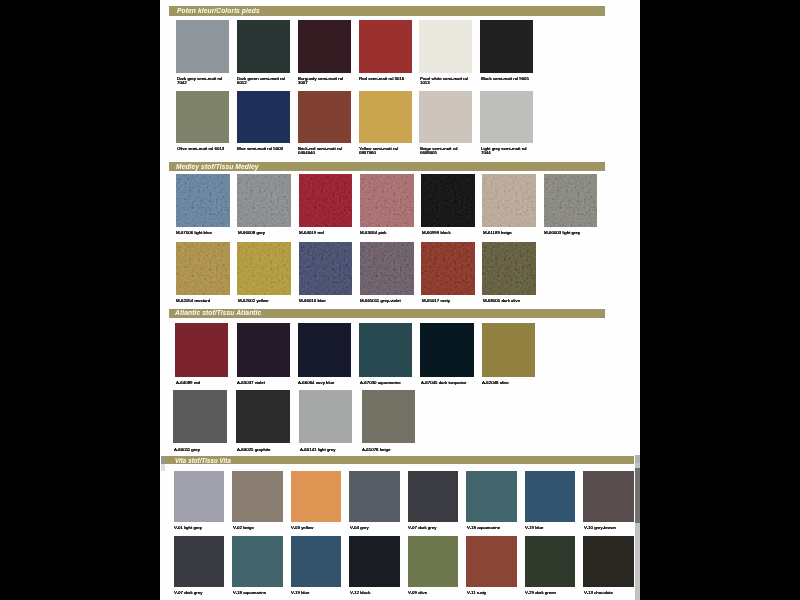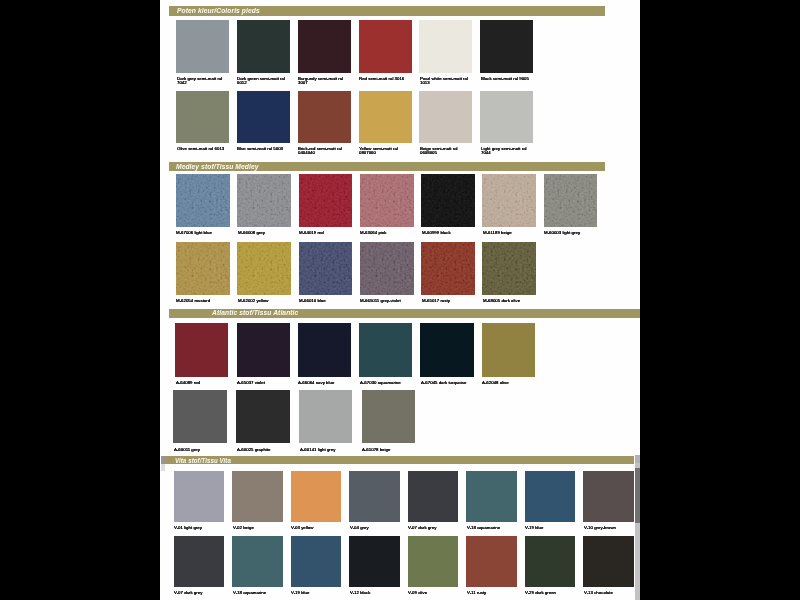--- a/index.html
+++ b/index.html
@@ -176,21 +176,21 @@
         <div class="sw" style="left: 322.4px; top: 241.7px; width: 53.8px; height: 53px; background: rgb(102, 97, 64);">
           <div class="tex">
             <svg xmlns="http://www.w3.org/2000/svg" viewBox="0 0 54 53" preserveAspectRatio="none">
               <rect width="54" height="53" filter="url(#fab)"></rect>
             </svg>
           </div>
         </div>
         <div class="lbl" style="left: 322.8px; top: 298px; width: 224px; color: rgb(29, 29, 29);">M-68005 dark olive</div>
       </div>
       <div class="section">
-        <div class="bar" style="left: 9.3px; top: 308.8px; width: 436px; height: 8.9px; background: rgb(159, 150, 97); padding-left: 37px;">
+        <div class="bar" style="left: 9.3px; top: 308.8px; width: 436px; height: 8.9px; background: rgb(159, 150, 97);">
           <span class="t" style="color: rgb(253, 252, 242); margin-left: 5.3px; font-size: 7.1px;">Atlantic stof/Tissu Atlantic</span>
         </div>
         <div class="sw" style="left: 15.2px; top: 323px; width: 53.3px; height: 53.7px; background: rgb(124, 36, 45);"></div>
         <div class="lbl" style="left: 15.6px; top: 380px; width: 224px; color: rgb(29, 29, 29);">A-64089 red</div>
         <div class="sw" style="left: 76.5px; top: 323px; width: 53.3px; height: 53.7px; background: rgb(37, 26, 41);"></div>
         <div class="lbl" style="left: 76.9px; top: 380px; width: 224px; color: rgb(29, 29, 29);">A-65037 violet</div>
         <div class="sw" style="left: 137.8px; top: 323px; width: 53.3px; height: 53.7px; background: rgb(21, 25, 43);"></div>
         <div class="lbl" style="left: 138.2px; top: 380px; width: 224px; color: rgb(29, 29, 29);">A-66064 navy blue</div>
         <div class="sw" style="left: 199.1px; top: 323px; width: 53.3px; height: 53.7px; background: rgb(41, 73, 80);"></div>
         <div class="lbl" style="left: 199.5px; top: 380px; width: 224px; color: rgb(29, 29, 29);">A-67030 aquamarine</div>

